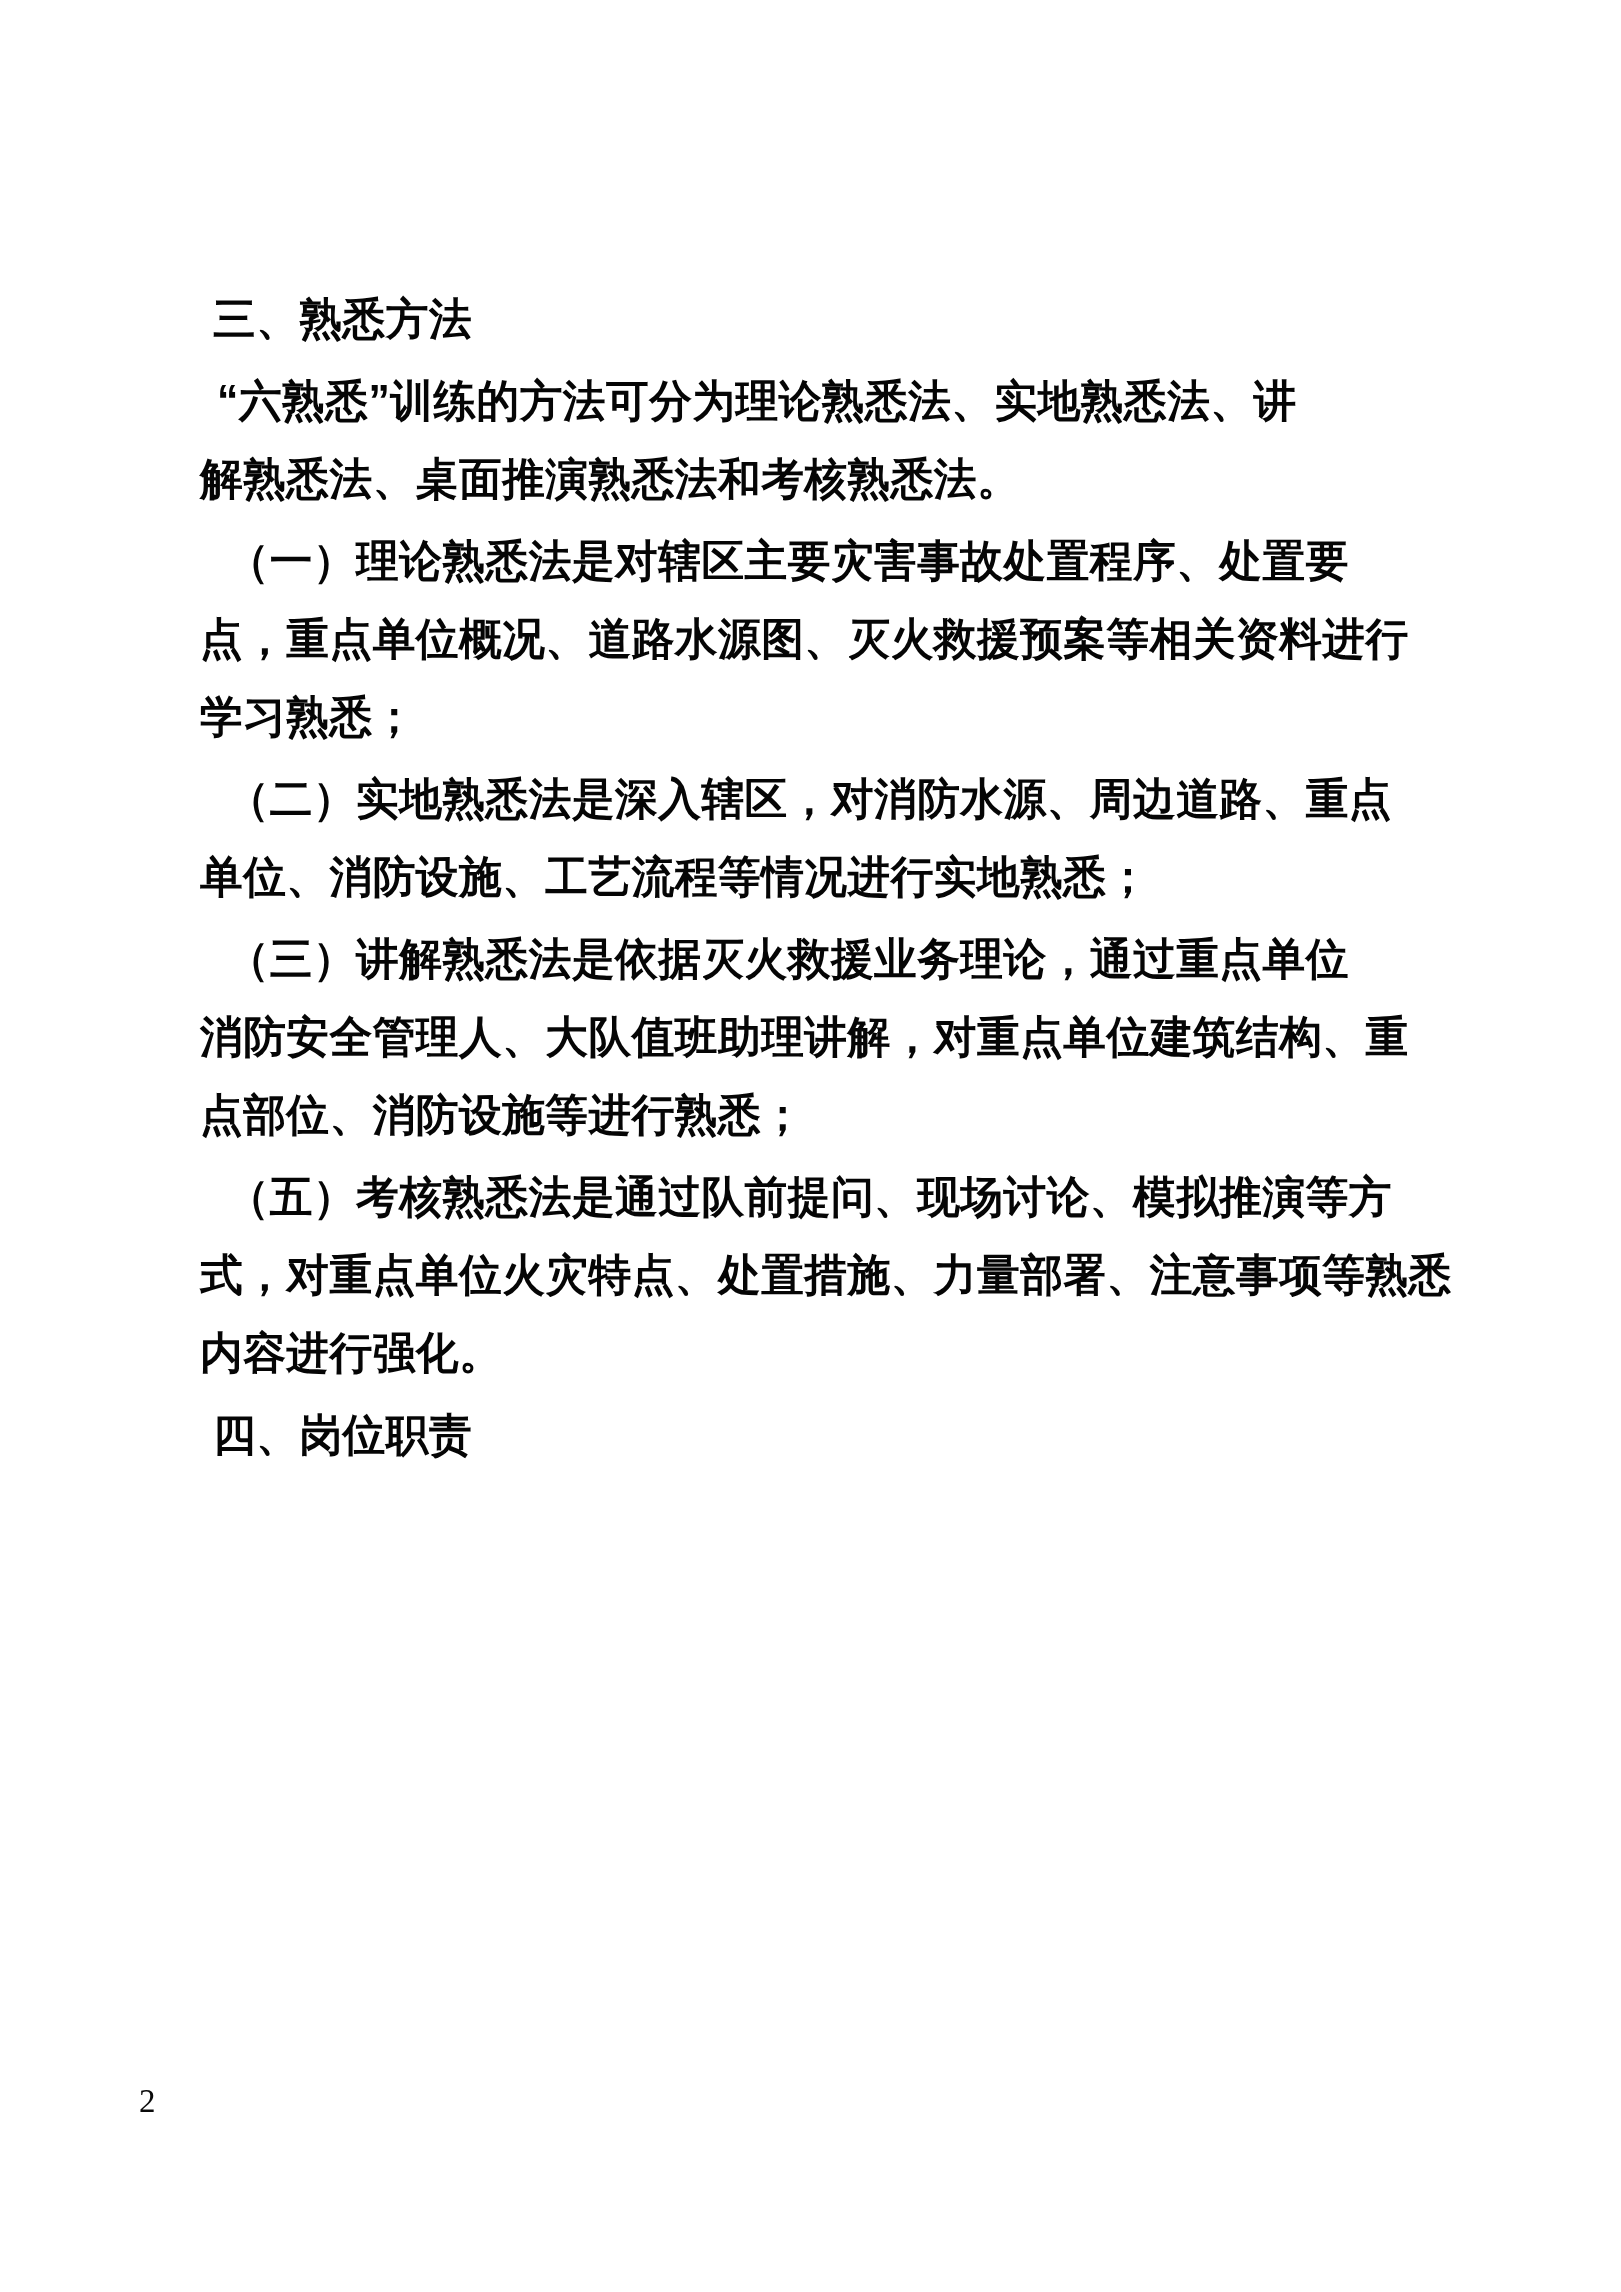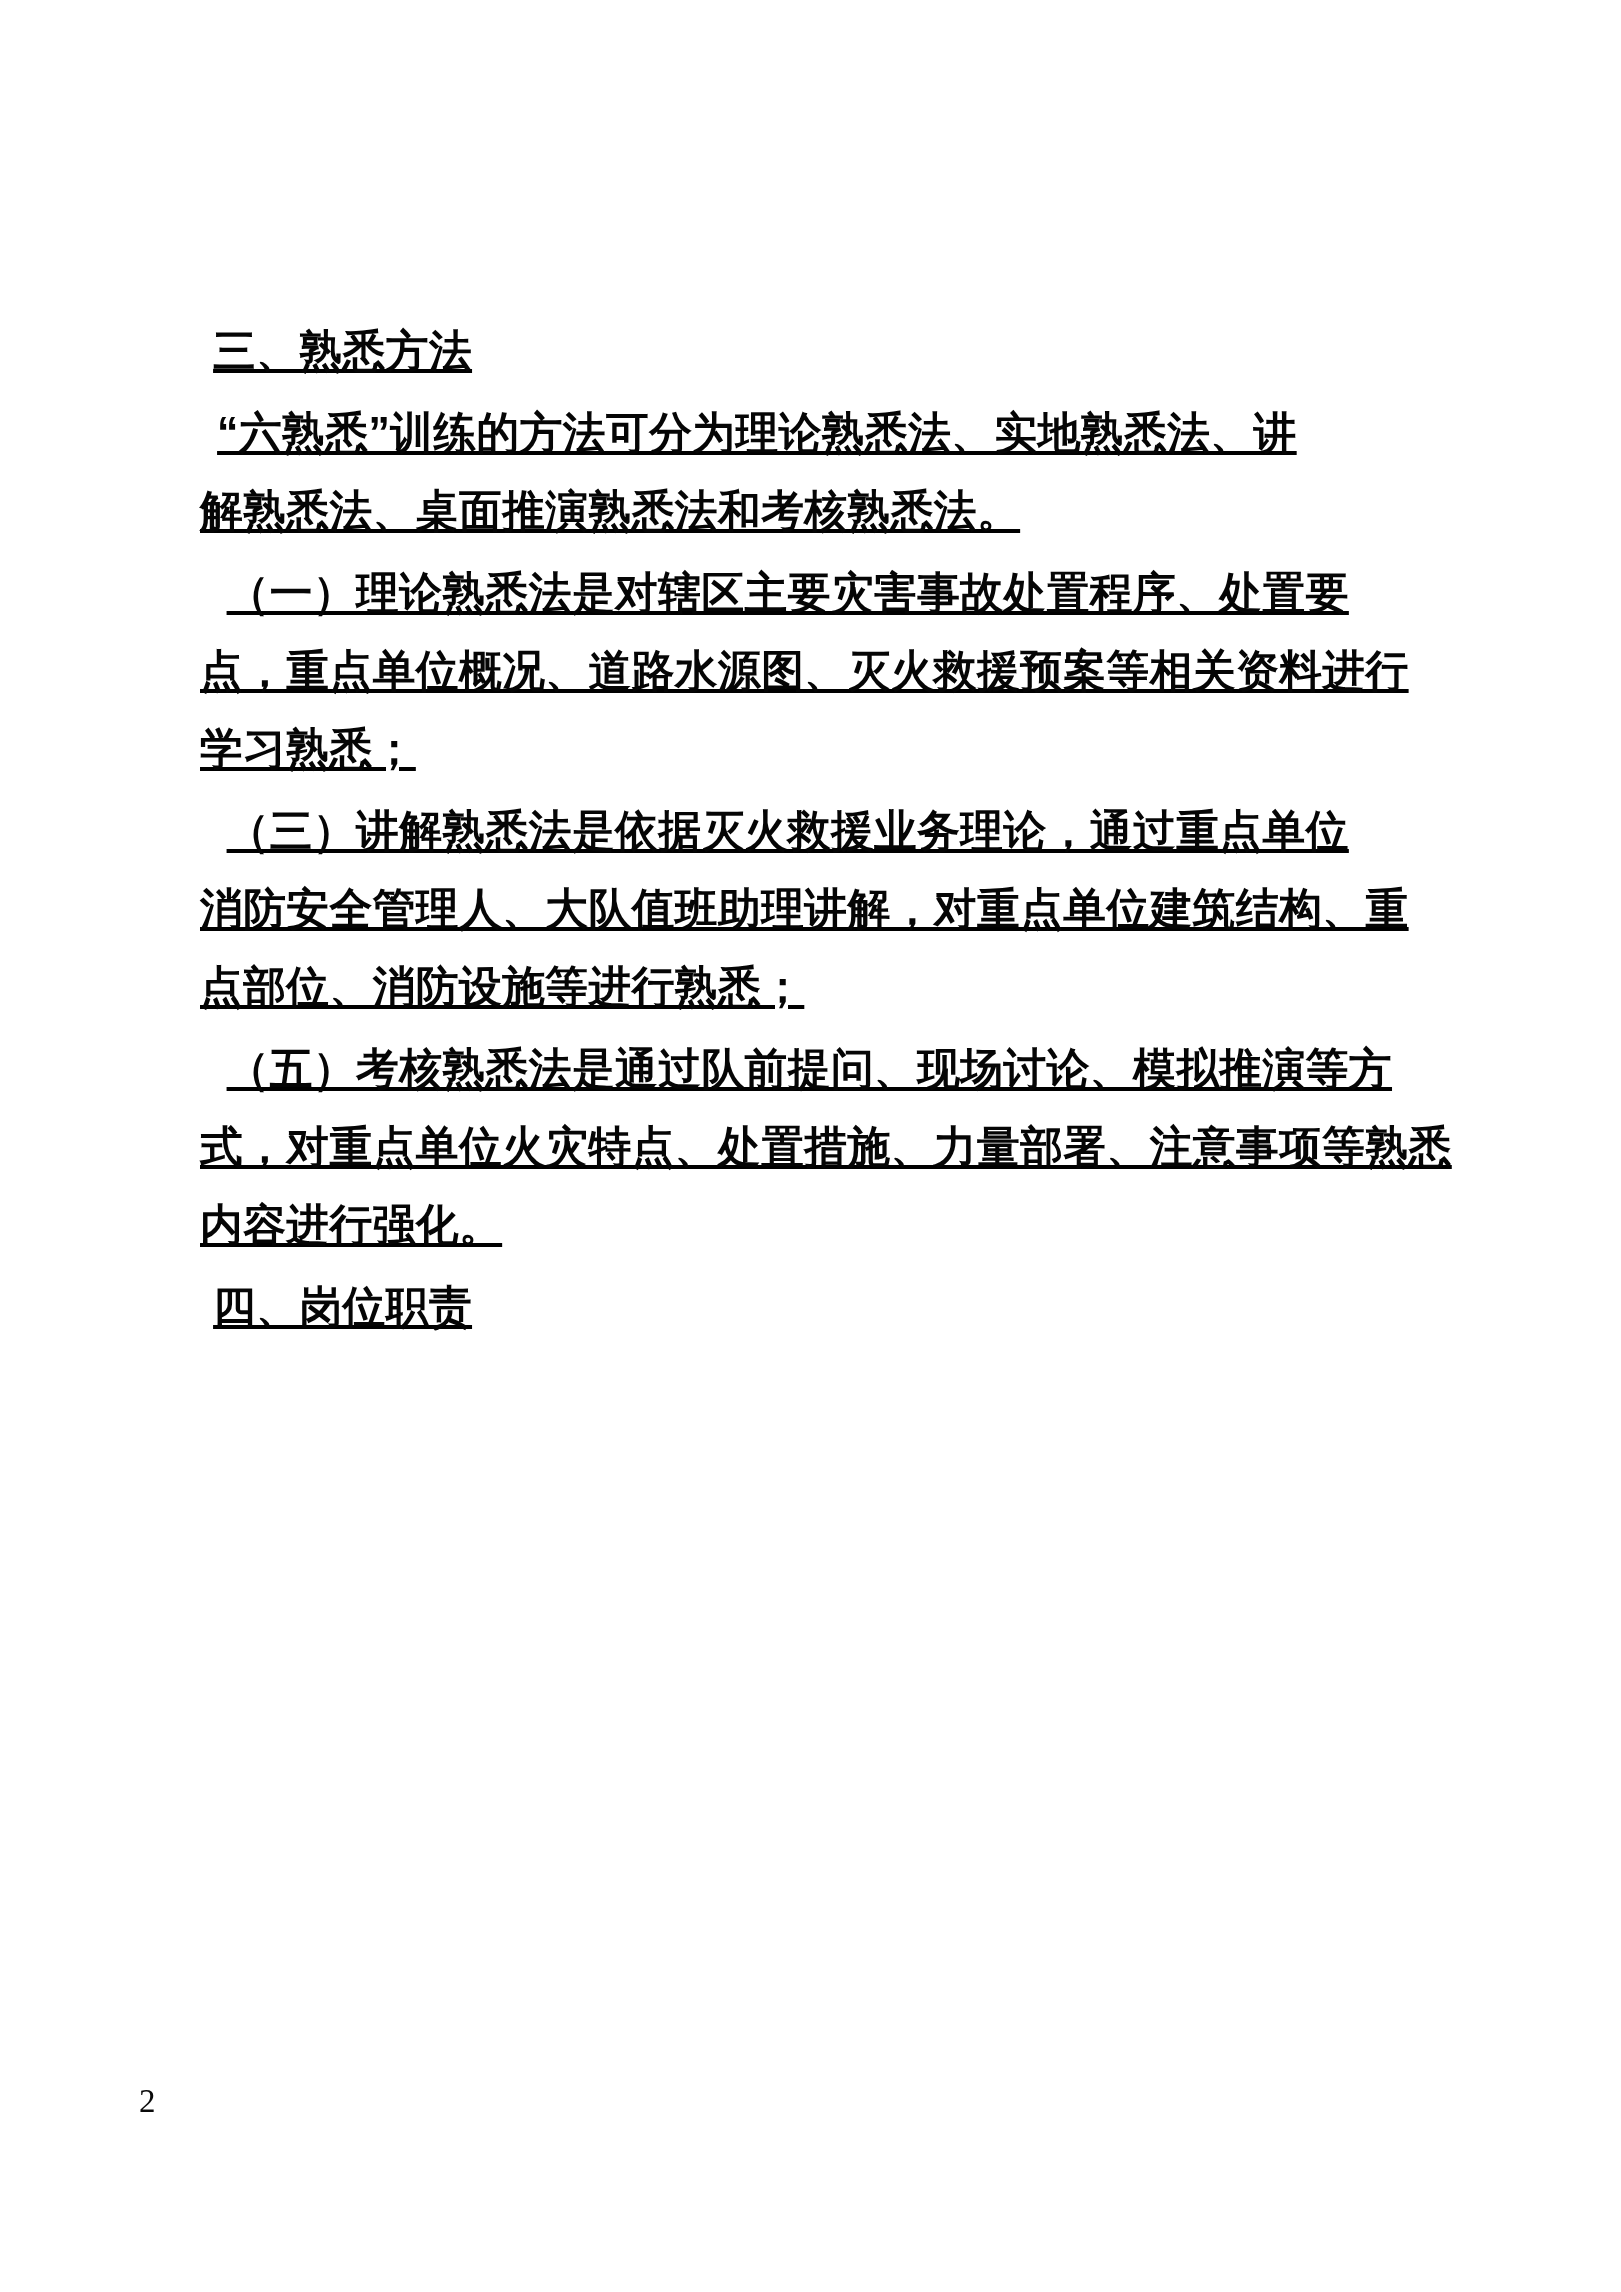--- a/index.html
+++ b/index.html
@@ -19,23 +19,22 @@
   #page {
     position: absolute;
     inset: 0;
     background: #ffffff;
   }
 
   
   #content {
     position: absolute;
     left: 196px;
-    top: 312px;
+    top: 280px;
     width: 1231px;
-    text-decoration: underline;
   }
 
   
   .line {
     font-family: "Liberation Sans", "DejaVu Sans", sans-serif;
     font-size: 44px;
     font-weight: 700;
     line-height: 78px;
     letter-spacing: 0.5px;
     white-space: pre;
@@ -88,20 +87,24 @@
       <div class="line indent">“六熟悉”训练的方法可分为理论熟悉法、实地熟悉法、讲</div>
       <div class="line">解熟悉法、桌面推演熟悉法和考核熟悉法。</div>
     </div>
 
     <div class="para">
       <div class="line indent-paren">（一）理论熟悉法是对辖区主要灾害事故处置程序、处置要</div>
       <div class="line">点，重点单位概况、道路水源图、灭火救援预案等相关资料进行</div>
       <div class="line">学习熟悉；</div>
     </div>
 
+    <div class="para">
+      <div class="line indent-paren">（二）实地熟悉法是深入辖区，对消防水源、周边道路、重点</div>
+      <div class="line">单位、消防设施、工艺流程等情况进行实地熟悉；</div>
+    </div>
 
     <div class="para">
       <div class="line indent-paren">（三）讲解熟悉法是依据灭火救援业务理论，通过重点单位</div>
       <div class="line">消防安全管理人、大队值班助理讲解，对重点单位建筑结构、重</div>
       <div class="line">点部位、消防设施等进行熟悉；</div>
     </div>
 
 
     <div class="para">
       <div class="line indent-paren">（五）考核熟悉法是通过队前提问、现场讨论、模拟推演等方</div>

